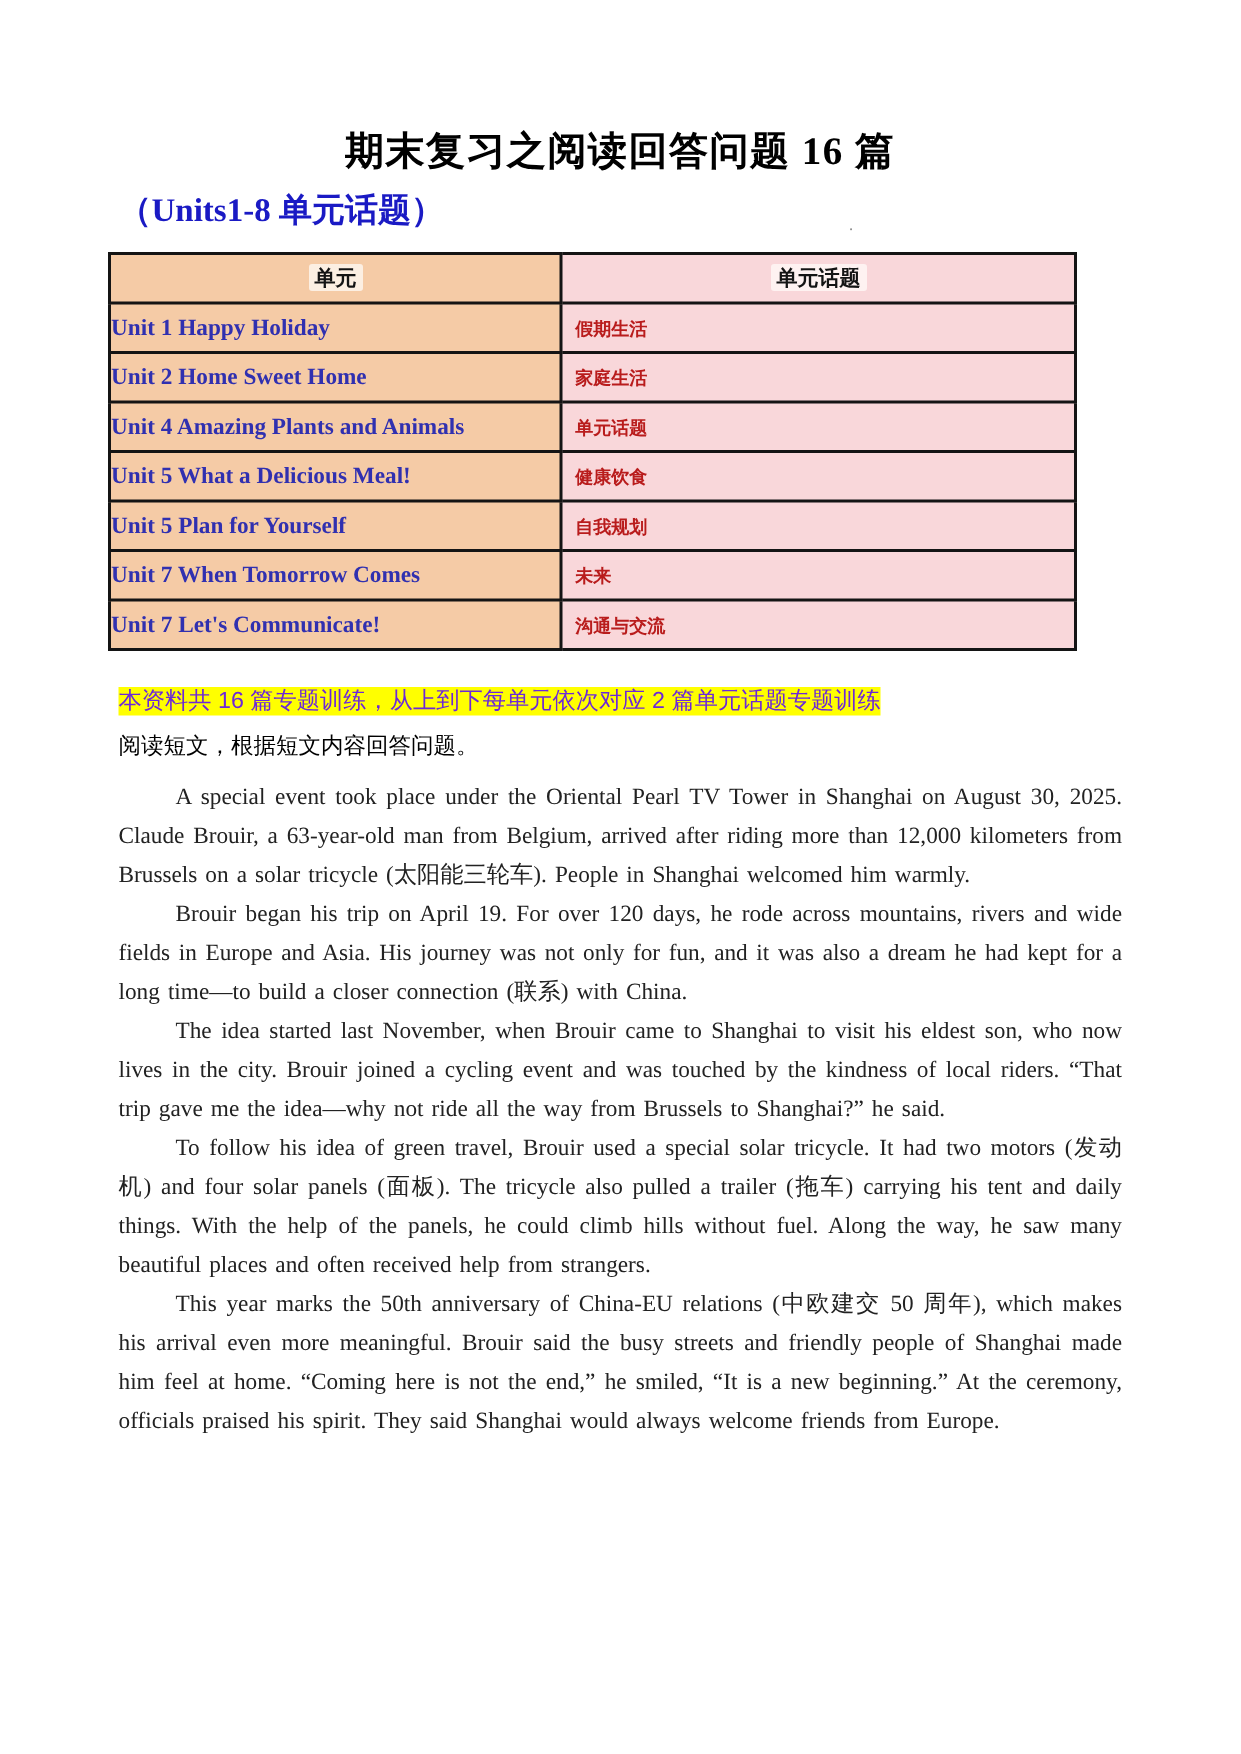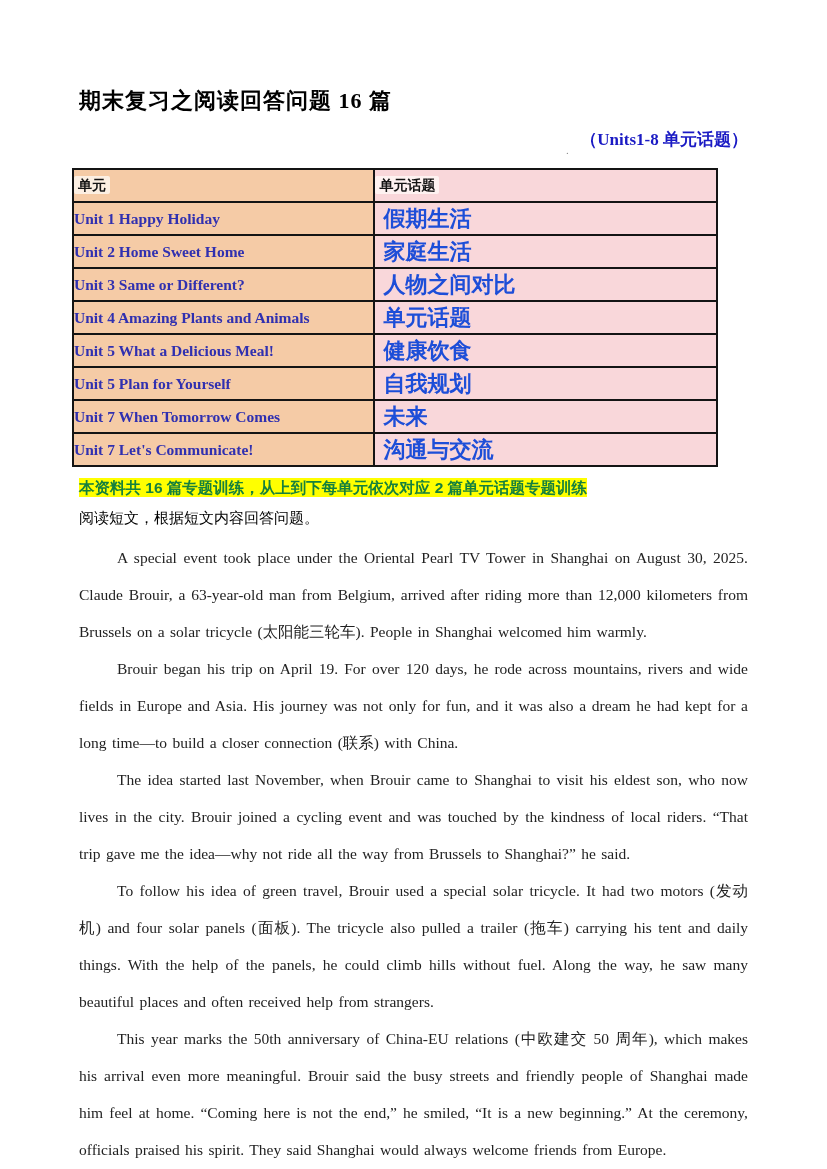--- a/index.html
+++ b/index.html
@@ -13,75 +13,76 @@
   }
   .page { width: 827px; height: 1169px; padding: 0 79px; position: relative; }
 
   .stray-mark {
     position: absolute; left: 566px; top: 58px;
     font-size: 11px; color: #8a8a8a;
   }
 
   .doc-title {
     margin-top: 86px;
-    font-size: 22px; font-weight: bold; color: #000000;
+    text-align: center;
+    font-size: 26px; font-weight: bold; color: #000000;
     letter-spacing: 1px;
     line-height: 30px;
   }
   .doc-subtitle {
     margin-top: 12px;
-    text-align: right;
-    font-size: 17px; font-weight: bold; color: #1a1ac4;
+    text-align: left;
+    font-size: 22px; font-weight: bold; color: #1a1ac4;
     line-height: 24px;
   }
 
   table.units {
     margin-top: 16px; margin-left: -7px;
     width: 646px;
     border-collapse: collapse;
     table-layout: fixed;
   }
   table.units td {
     border: 2px solid #141414;
     height: 33px;
     vertical-align: middle;
   }
   td.col-unit  { width: 293px; text-align: left; background: #f5cba6; }
   td.col-topic { width: 333px; text-align: left; background: #f9d7da; padding-left: 8px; }
-  tr.hdr td { font-family: "Liberation Sans", sans-serif; font-size: 14px; color: #141414; font-weight: 600; padding-left: 0; }
+  tr.hdr td { font-family: "Liberation Sans", sans-serif; font-size: 14px; color: #141414; font-weight: 600; text-align: center; padding-left: 0; }
   tr.hdr td .hl-chip { background: rgba(255,252,250,0.72); padding: 1px 4px; border-radius: 2px; }
   td.col-unit .unit-txt {
     font-family: "Liberation Serif", serif;
     font-weight: bold; font-size: 15.5px; color: #3030b0;
   }
   td.col-topic .topic-txt {
     font-family: "Liberation Sans", sans-serif;
-    font-weight: bold; font-size: 22px; color: #1d4ed8;
+    font-weight: bold; font-size: 12px; color: #b91c1c;
   }
 
   .notice {
-    margin-top: 9px;
+    margin-top: 22px;
     font-family: "Liberation Sans", sans-serif;
-    font-size: 15.5px; font-weight: bold; color: #15803d;
+    font-size: 15.5px; font-weight: normal; color: #6d28d9;
     line-height: 23px;
   }
   .notice .hl { background: #ffff00; padding: 1px 0; }
 
   .instruction {
     margin-top: 7px;
     font-size: 15px; color: #000000;
     line-height: 24px;
   }
 
   .passage { margin-top: 9px; }
   .passage p {
     text-align: justify;
     text-indent: 38px;
     font-size: 15.5px;
-    line-height: 37px;
+    line-height: 26px;
     color: #222222;
     word-spacing: 1.5px;
   }
 </style>
 </head>
 <body>
 
 <div class="page">
 
   <span class="stray-mark">.</span>
@@ -95,24 +96,20 @@
         <td class="col-unit"><span class="hl-chip">单元</span></td>
         <td class="col-topic"><span class="hl-chip">单元话题</span></td>
       </tr>
       <tr>
         <td class="col-unit"><span class="unit-txt">Unit 1 Happy Holiday</span></td>
         <td class="col-topic"><span class="topic-txt">假期生活</span></td>
       </tr>
       <tr>
         <td class="col-unit"><span class="unit-txt">Unit 2 Home Sweet Home</span></td>
         <td class="col-topic"><span class="topic-txt">家庭生活</span></td>
-      </tr>
-      <tr>
-        <td class="col-unit"><span class="unit-txt">Unit 3 Same or Different?</span></td>
-        <td class="col-topic"><span class="topic-txt">人物之间对比</span></td>
       </tr>
       <tr>
         <td class="col-unit"><span class="unit-txt">Unit 4 Amazing Plants and Animals</span></td>
         <td class="col-topic"><span class="topic-txt">单元话题</span></td>
       </tr>
       <tr>
         <td class="col-unit"><span class="unit-txt">Unit 5 What a Delicious Meal!</span></td>
         <td class="col-topic"><span class="topic-txt">健康饮食</span></td>
       </tr>
       <tr>

